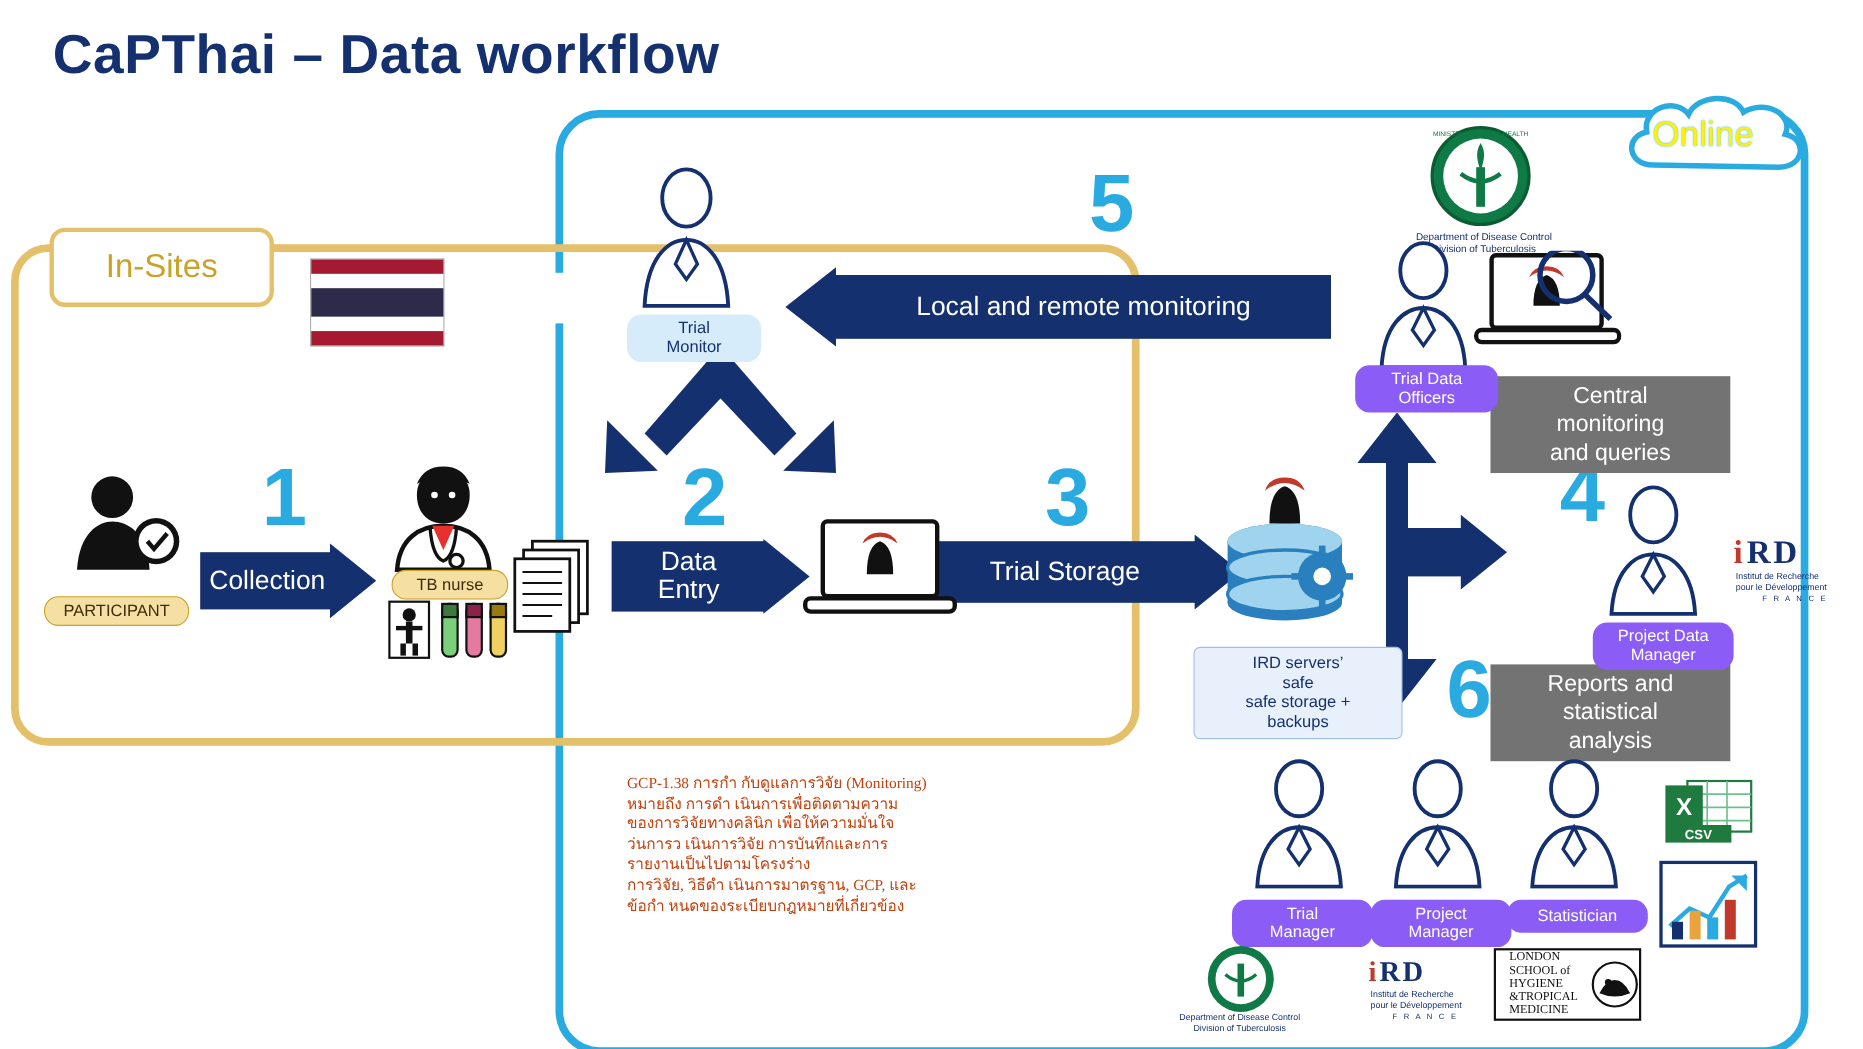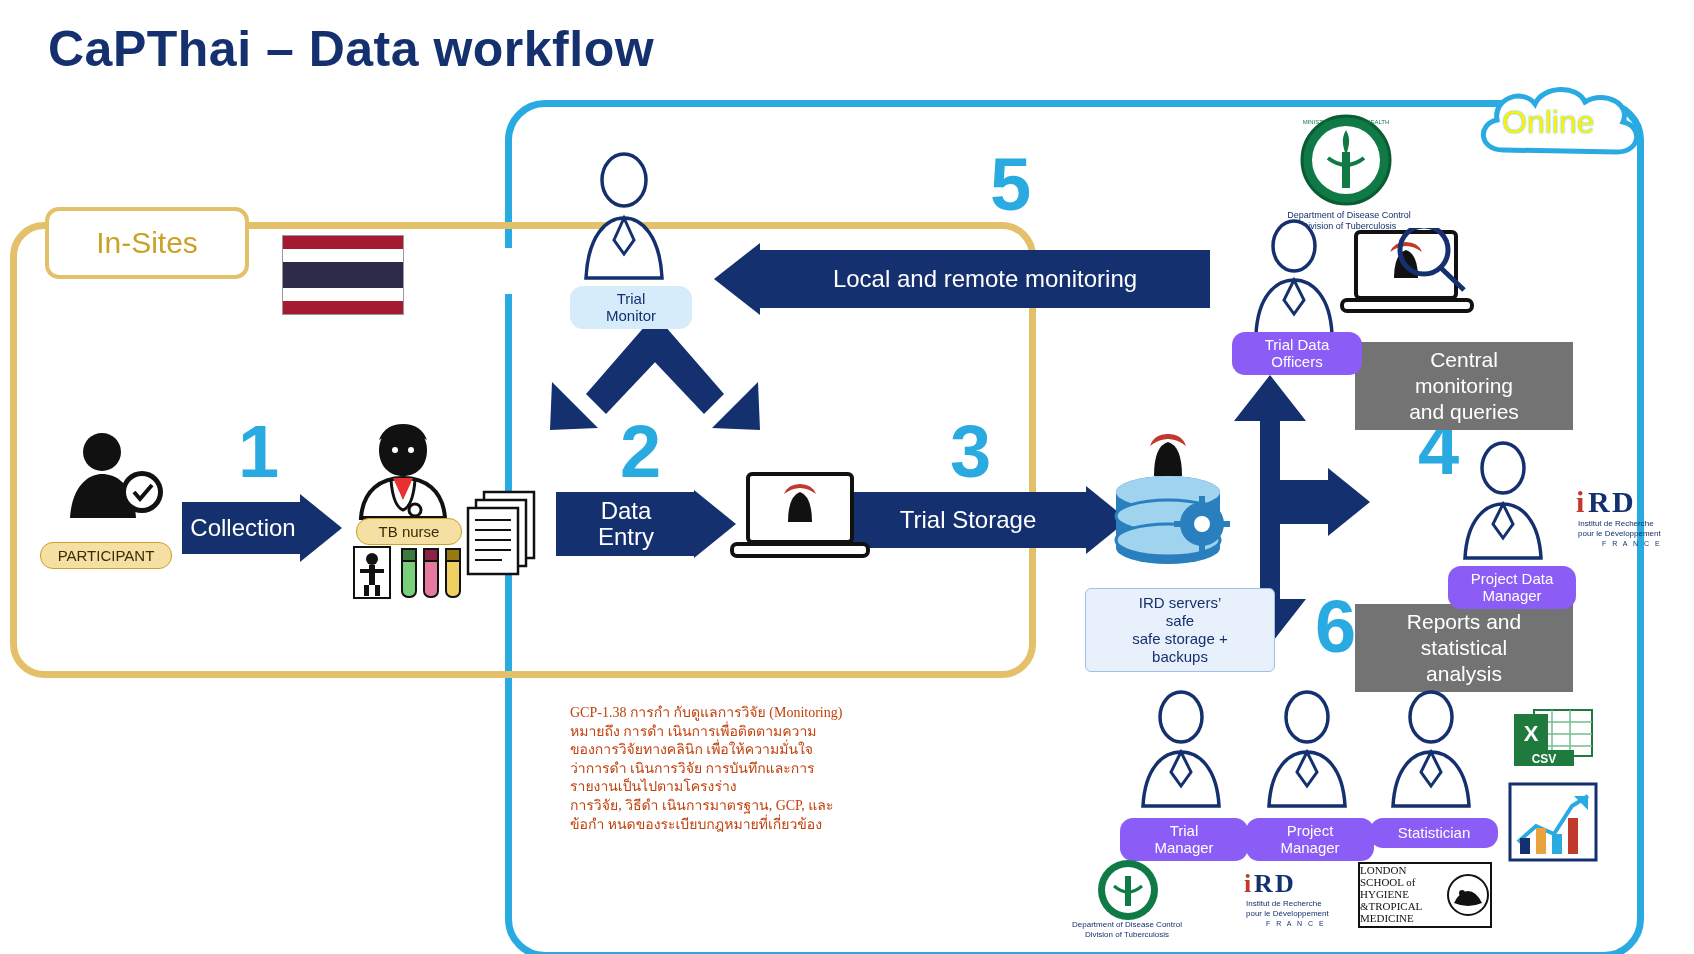--- a/index.html
+++ b/index.html
@@ -354,21 +354,21 @@
       <text x="4" y="30" font-size="26" font-weight="bold" fill="#c0392b" font-family="Liberation Serif, serif">i</text>
       <text x="14" y="30" font-size="26" font-weight="bold" fill="#14306e" font-family="Liberation Serif, serif">R</text>
       <text x="35" y="30" font-size="26" font-weight="bold" fill="#14306e" font-family="Liberation Serif, serif">D</text>
       <text x="6" y="44" font-size="8" fill="#14306e">Institut de Recherche</text>
       <text x="6" y="54" font-size="8" fill="#14306e">pour le Développement</text>
       <text x="26" y="64" font-size="7" fill="#14306e" letter-spacing="2">F R A N C E</text>
     </svg>
   </div>
 
   <div class="abs" style="left:1358px;top:862px;width:130px;height:62px;border:2px solid #111;display:flex;align-items:center;">
-    <div style="flex:1;font-family:'Liberation Serif',serif;font-size:11px;line-height:1.08;color:#111;padding-left:0;">
+    <div style="flex:1;font-family:'Liberation Serif',serif;font-size:11px;line-height:1.08;color:#111;padding-left:12px;">
       <div>LONDON</div>
       <div>SCHOOL of</div>
       <div>HYGIENE</div>
       <div>&amp;TROPICAL</div>
       <div>MEDICINE</div>
     </div>
     <svg width="44" height="44" viewBox="0 0 44 44">
       <circle cx="22" cy="22" r="20" fill="#fff" stroke="#111" stroke-width="2"></circle>
       <path d="M8 30 q6 -12 14 -12 q8 0 14 12 q-14 6 -28 0z" fill="#111"></path>
       <circle cx="16" cy="20" r="3" fill="#111"></circle>
@@ -397,19 +397,19 @@
     <rect x="12" y="56" width="10" height="16" fill="#14306e"></rect>
     <rect x="28" y="46" width="10" height="26" fill="#e8a33d"></rect>
     <rect x="44" y="52" width="10" height="20" fill="#29ABE2"></rect>
     <rect x="60" y="36" width="10" height="36" fill="#c0392b"></rect>
   </svg>
 
   <div id="thai-note">
     <div>GCP-1.38 การกำ กับดูแลการวิจัย (Monitoring)</div>
     <div>หมายถึง การดำ เนินการเพื่อติดตามความ</div>
     <div>ของการวิจัยทางคลินิก เพื่อให้ความมั่นใจ</div>
-    <div>ว่าการดำ เนินการวิจัย การบันทึกและการ</div>
+    <div>ว่นการว เนินการวิจัย การบันทึกและการ</div>
     <div>รายงานเป็นไปตามโครงร่าง</div>
     <div>การวิจัย, วิธีดำ เนินการมาตรฐาน, GCP, และ</div>
     <div>ข้อกำ หนดของระเบียบกฎหมายที่เกี่ยวข้อง</div>
   </div>
 
 </div>
 
 </body></html>

